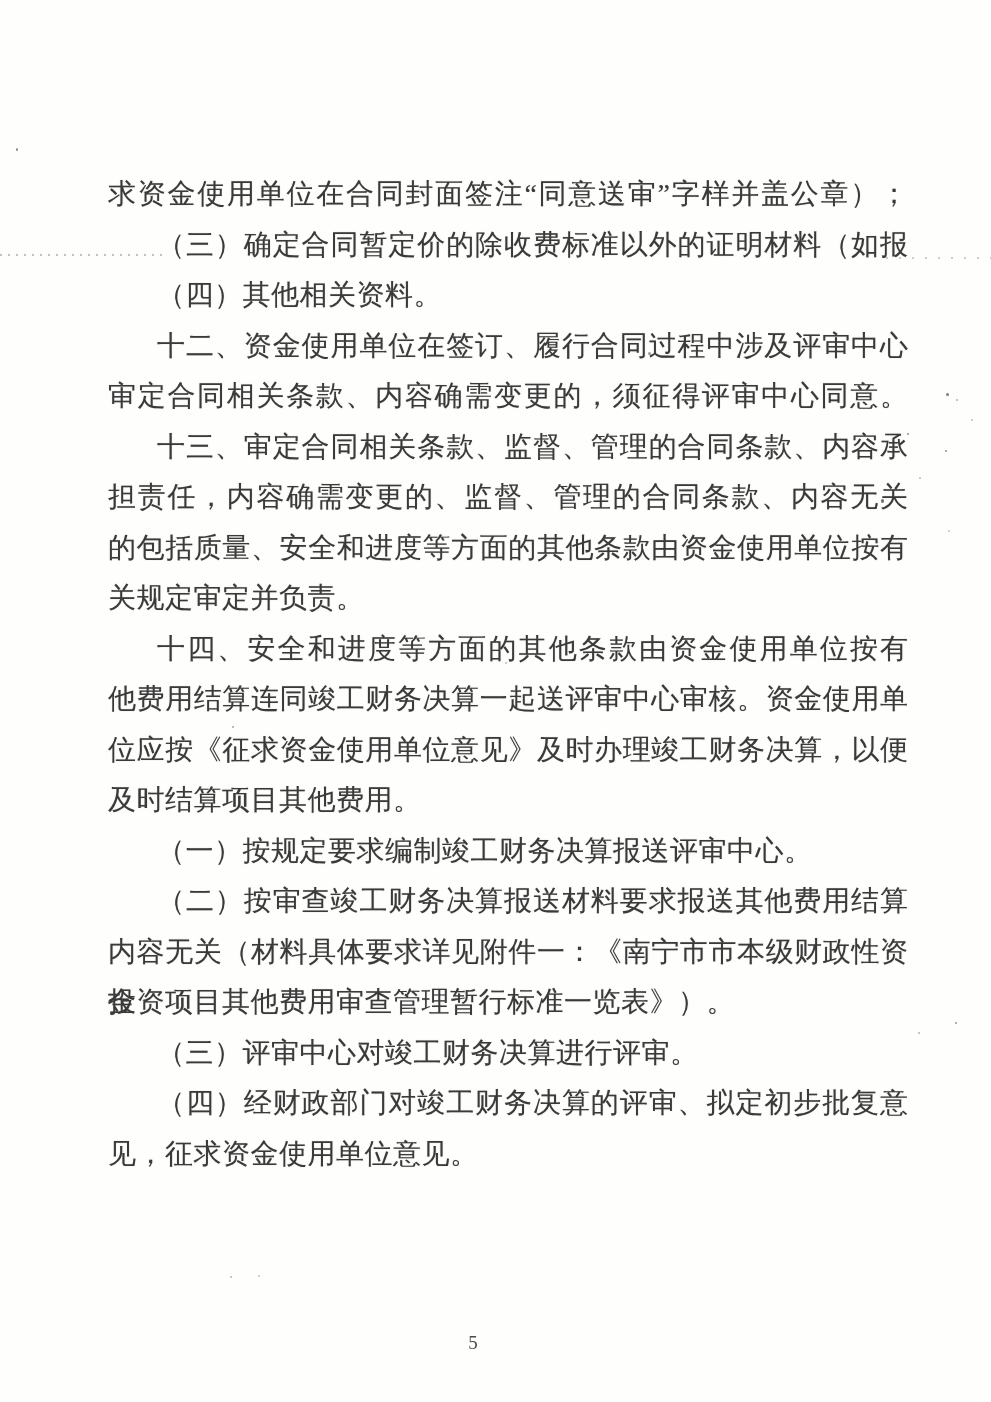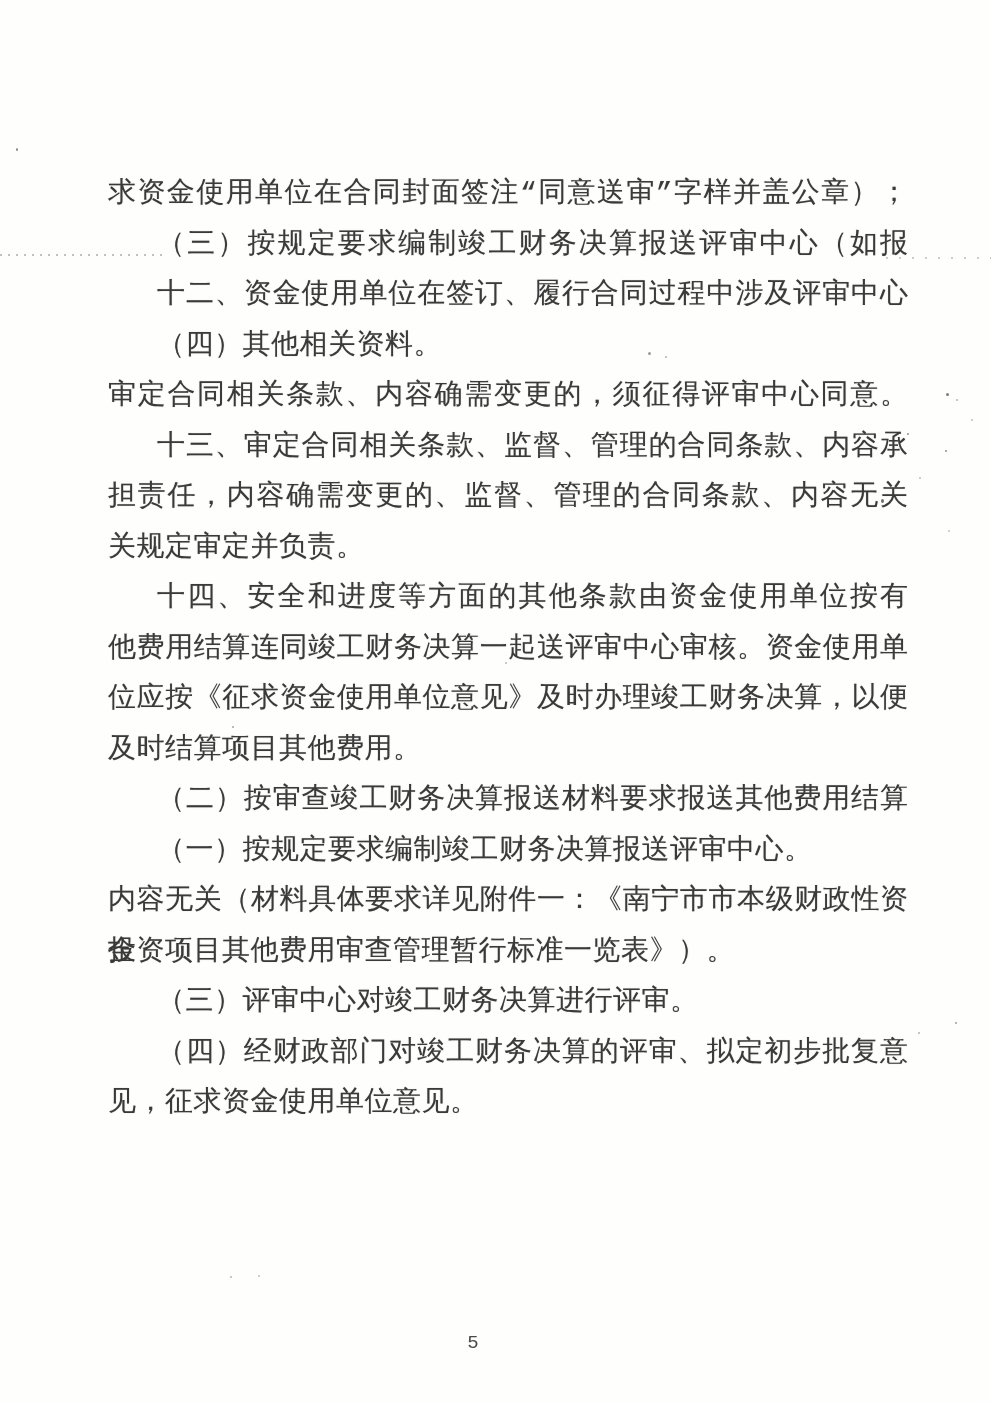--- a/index.html
+++ b/index.html
@@ -6,21 +6,21 @@
     margin: 0;
     padding: 0;
     background: #ffffff;
   }
   .page {
     position: relative;
     width: 991px;
     height: 1402px;
     background: #fefefd;
     overflow: hidden;
-    font-family: Liberation Mono, monospace;
+    font-family: Liberation Serif, serif;
   }
   
   .text-block {
     position: absolute;
     left: 108px;
     top: 169px;
     width: 800px;
     font-size: 28px;
     color: #3a3a3a;
     text-shadow: 0 0 1px rgba(50,50,50,0.35);
@@ -91,33 +91,34 @@
   <div class="speck" style="left:505px; top:662px;  width:2px; height:2px; background:#b8b8b8;"></div>
   <div class="speck" style="left:232px; top:726px;  width:2px; height:2px; background:#a5a5a5;"></div>
   <div class="speck" style="left:836px; top:905px;  width:2px; height:2px; background:#9f9f9f;"></div>
   <div class="speck" style="left:955px; top:1022px; width:2px; height:2px; background:#9c9c9c;"></div>
   <div class="speck" style="left:918px; top:1032px; width:2px; height:2px; background:#b3b3b3;"></div>
   <div class="speck" style="left:230px; top:1276px; width:2px; height:2px; background:#b5b5b5;"></div>
   <div class="speck" style="left:258px; top:1275px; width:2px; height:2px; background:#c0c0c0;"></div>
 
   <main class="text-block">
       <div class="line full">求资金使用单位在合同封面签注“同意送审”字样并盖公章）；</div>
-      <div class="line full indent">（三）按规定要求编制竣工财务决算报送评审中心（如报</div>
+      <div class="line full indent">（三）确定合同暂定价的除收费标准以外的证明材料（如报</div>
+      <div class="line indent">（四）其他相关资料。</div>
       <div class="line full indent">十二、资金使用单位在签订、履行合同过程中涉及评审中心</div>
-      <div class="line indent">（四）其他相关资料。</div>
       <div class="line full">审定合同相关条款、内容确需变更的，须征得评审中心同意。</div>
       <div class="line full indent">十三、审定合同相关条款、监督、管理的合同条款、内容承</div>
       <div class="line full">担责任，内容确需变更的、监督、管理的合同条款、内容无关</div>
+      <div class="line full">的包括质量、安全和进度等方面的其他条款由资金使用单位按有</div>
       <div class="line">关规定审定并负责。</div>
       <div class="line full indent">十四、安全和进度等方面的其他条款由资金使用单位按有</div>
       <div class="line full">他费用结算连同竣工财务决算一起送评审中心审核。资金使用单</div>
       <div class="line full">位应按《征求资金使用单位意见》及时办理竣工财务决算，以便</div>
       <div class="line">及时结算项目其他费用。</div>
+      <div class="line indent">（一）按规定要求编制竣工财务决算报送评审中心。</div>
       <div class="line full indent">（二）按审查竣工财务决算报送材料要求报送其他费用结算</div>
-      <div class="line indent">（一）按规定要求编制竣工财务决算报送评审中心。</div>
       <div class="line full">内容无关（材料具体要求详见附件一：《南宁市市本级财政性资金</div>
       <div class="line">投资项目其他费用审查管理暂行标准一览表》）。</div>
       <div class="line indent">（三）评审中心对竣工财务决算进行评审。</div>
       <div class="line full indent">（四）经财政部门对竣工财务决算的评审、拟定初步批复意</div>
       <div class="line">见，征求资金使用单位意见。</div>
     </main>
 
   <div class="page-number">5</div>
 
 </div>

